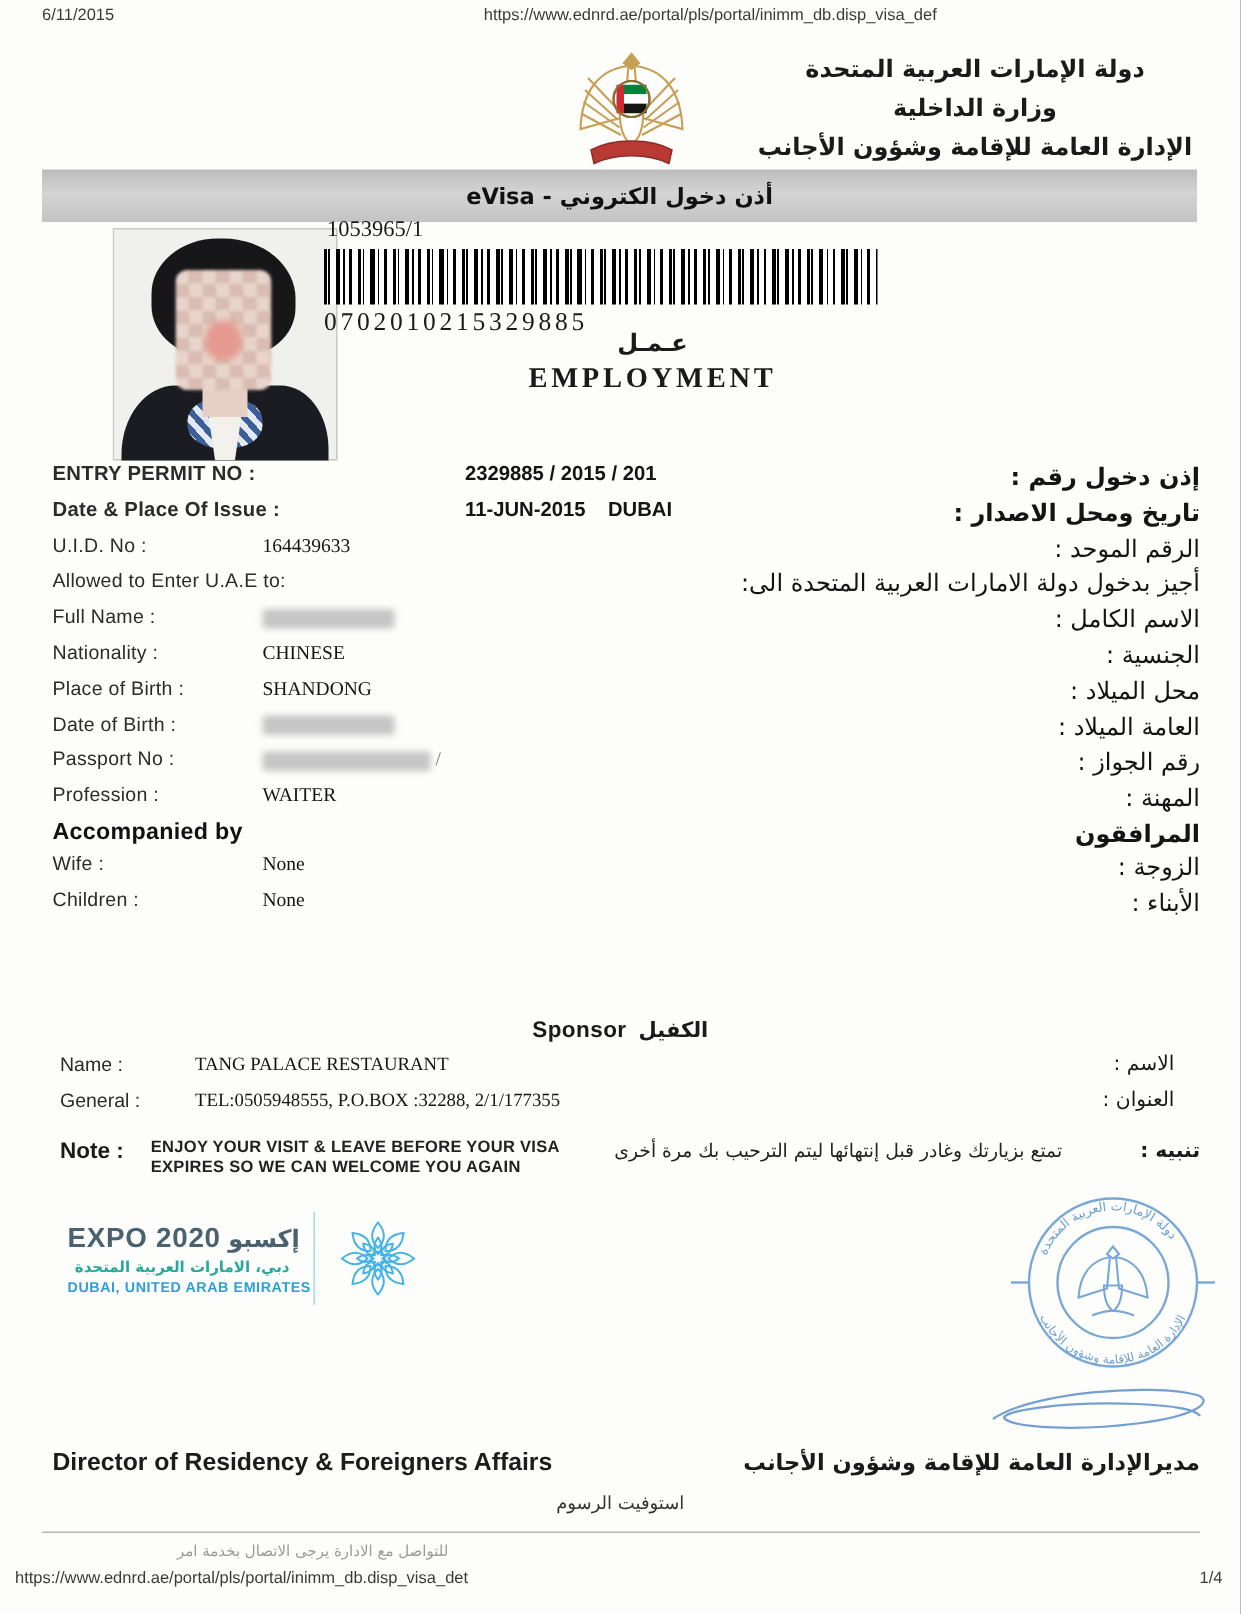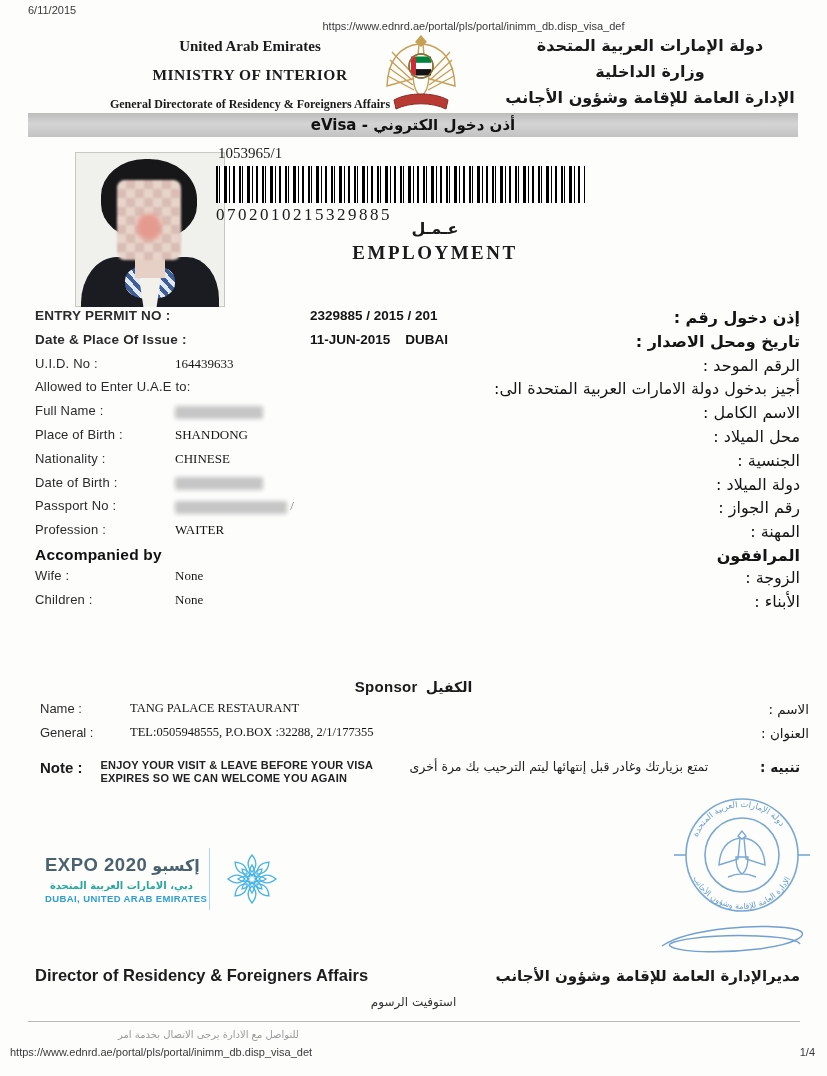--- a/index.html
+++ b/index.html
@@ -3,33 +3,33 @@
 <meta charset="utf-8">
 <style>
   html,body{margin:0;padding:0;background:#888;}
   .page{position:relative;width:827px;height:1076px;background:#fdfdfc;margin:0 auto;
         font-family:"Liberation Sans",sans-serif;color:#1a1a1a;overflow:hidden;}
   .abs{position:absolute;}
   .ar{font-family:"DejaVu Sans",sans-serif;direction:rtl;}
 
   
   .meta-date{left:28px;top:4px;font-size:11px;color:#3a3a3a;}
-  .meta-url{left:120px;right:0;top:20px;text-align:center;font-size:11px;color:#3a3a3a;}
+  .meta-url{left:120px;right:0;top:4px;text-align:center;font-size:11px;color:#3a3a3a;}
 
   
   .hdr-en{left:55px;top:38px;width:390px;text-align:center;}
   .hdr-en .l1{font-size:15px;font-weight:bold;font-family:"Liberation Serif",serif;}
   .hdr-en .l2{font-size:15.5px;font-weight:bold;font-family:"Liberation Serif",serif;margin-top:11px;letter-spacing:.5px;}
   .hdr-en .l3{font-size:12px;font-weight:bold;font-family:"Liberation Serif",serif;margin-top:13px;}
   .hdr-ar{left:500px;top:36px;width:300px;text-align:center;}
   .hdr-ar div{font-size:16px;font-weight:bold;margin-bottom:7px;}
   .emblem{left:380px;top:30px;}
 
   
-  .banner{left:28px;top:113px;width:770px;height:24px;
+  .banner{left:28px;top:113px;width:770px;height:35px;
           background:linear-gradient(180deg,#bcbcbc,#d4d4d4 45%,#c3c3c3);
           display:flex;align-items:center;justify-content:center;}
   .banner .txt{font-size:15px;font-weight:bold;color:#111;}
 
   
   .photo{left:75px;top:152px;width:150px;height:155px;background:#f0f1ec;
          box-shadow:inset 0 0 0 1px #c9c9c3;}
   .photo .hair{position:absolute;top:7px;left:26px;width:96px;height:80px;background:#17171a;
                border-radius:46% 50% 42% 44%;}
   .photo .neck{position:absolute;top:96px;left:60px;width:30px;height:30px;background:#e6cfc4;}
@@ -69,35 +69,35 @@
   .d-row.section .d-label{font-weight:bold;font-size:15.5px;width:auto;color:#111;}
   .d-row.section .d-ar{font-weight:bold;}
   .blur{display:inline-block;background:#c5c5c5;filter:blur(2.2px);border-radius:2px;height:13px;vertical-align:middle;}
   .w88{width:88px;} .w112{width:112px;}
   .rsuffix{font-family:"Liberation Serif",serif;color:#777;}
 
   
   .sponsor-head{left:0;right:0;top:678px;text-align:center;}
   .sponsor-head .en{font-size:15px;font-weight:bold;letter-spacing:.3px;}
   .sponsor-head .arl{font-size:14px;font-weight:bold;margin-left:8px;}
-  .sp-row{left:40px;right:18px;display:flex;align-items:flex-start;}
+  .sp-row{left:40px;right:44px;display:flex;align-items:center;}
   .sp-name{top:701px;} .sp-addr{top:725px;}
   .sp-label{flex:none;width:90px;font-size:13px;color:#2b2b2b;}
   .sp-value{font-family:"Liberation Serif",serif;font-size:12.5px;color:#141414;}
   .sp-ar{margin-left:auto;font-family:"DejaVu Sans",sans-serif;direction:rtl;font-size:13.5px;}
 
   
   .note{left:40px;right:27px;top:759px;display:flex;align-items:flex-start;}
   .note-label{font-size:15px;font-weight:bold;flex:none;}
   .note-en{margin-left:18px;width:280px;font-size:11px;font-weight:bold;line-height:13px;letter-spacing:.2px;color:#222;}
   .note-ar-txt{margin-left:auto;font-family:"DejaVu Sans",sans-serif;direction:rtl;font-size:12.5px;color:#222;}
   .note-ar-label{margin-left:52px;font-family:"DejaVu Sans",sans-serif;direction:rtl;font-size:13.5px;font-weight:bold;flex:none;}
 
   
-  .expo{left:45px;top:848px;display:flex;align-items:center;}
+  .expo{left:45px;top:808px;display:flex;align-items:center;}
   .expo-text{width:148px;text-align:right;}
   .expo-title{font-size:18.5px;font-weight:bold;color:#4a6270;letter-spacing:.5px;white-space:nowrap;}
   .expo-title .arl{font-family:"DejaVu Sans",sans-serif;font-size:16px;margin-left:5px;}
   .expo-sub-ar{font-family:"DejaVu Sans",sans-serif;direction:rtl;font-size:10px;font-weight:bold;color:#27a89c;margin-top:4px;}
   .expo-sub-en{font-size:9.5px;font-weight:bold;color:#2d9fd6;letter-spacing:.4px;margin-top:2px;white-space:nowrap;}
   .expo-sep{width:1px;height:62px;background:#a8d8ef;margin:0 14px 0 16px;}
 
   
   .stamp{left:672px;top:793px;}
   .signature{left:648px;top:916px;}
@@ -113,25 +113,20 @@
   .footer .pg{margin-left:auto;}
 </style>
 </head>
 <body>
 
 <div class="page">
 
   <div class="abs meta-date">6/11/2015</div>
   <div class="abs meta-url">https://www.ednrd.ae/portal/pls/portal/inimm_db.disp_visa_def</div>
 
-  <div class="abs hdr-en">
-    <div class="l1">United Arab Emirates</div>
-    <div class="l2">MINISTRY OF INTERIOR</div>
-    <div class="l3">General Directorate of Residency &amp; Foreigners Affairs</div>
-  </div>
 
   <div class="abs emblem">
     <svg width="82" height="86" viewBox="0 0 82 86">
       <g fill="none" stroke="#c79f55" stroke-width="1.4">
         <path d="M41 6 L36 12 L41 16 L46 12 Z" fill="#c79f55"></path>
         <path d="M39 14 C20 16 8 30 7 56 L36 48 Z"></path>
         <path d="M43 14 C62 16 74 30 75 56 L46 48 Z"></path>
         <path d="M12 22 L33 44 M10 30 L32 50 M9 38 L33 55 M8 46 L34 60 M70 22 L49 44 M72 30 L50 50 M73 38 L49 55 M74 46 L48 60"></path>
         <path d="M33 42 C33 58 37 64 41 66 C45 64 49 58 49 42 Z" fill="#fff"></path>
       </g>
@@ -192,33 +187,33 @@
       <span class="d-label">Allowed to Enter U.A.E to:</span>
       <span class="d-value"></span>
       <span class="d-ar">أجيز بدخول دولة الامارات العربية المتحدة الى:</span>
     </div>
     <div class="d-row">
       <span class="d-label">Full Name :</span>
       <span class="d-value"><span class="blur w88"></span></span>
       <span class="d-ar">الاسم الكامل :</span>
     </div>
     <div class="d-row">
+      <span class="d-label">Nationality :</span>
+      <span class="d-value">CHINESE</span>
+      <span class="d-ar">الجنسية :</span>
+    </div>
+    <div class="d-row">
       <span class="d-label">Place of Birth :</span>
       <span class="d-value">SHANDONG</span>
       <span class="d-ar">محل الميلاد :</span>
     </div>
     <div class="d-row">
-      <span class="d-label">Nationality :</span>
-      <span class="d-value">CHINESE</span>
-      <span class="d-ar">الجنسية :</span>
-    </div>
-    <div class="d-row">
       <span class="d-label">Date of Birth :</span>
       <span class="d-value"><span class="blur w88"></span></span>
-      <span class="d-ar">دولة الميلاد :</span>
+      <span class="d-ar">العامة الميلاد :</span>
     </div>
     <div class="d-row">
       <span class="d-label">Passport No :</span>
       <span class="d-value"><span class="blur w112"></span> <span class="rsuffix">/</span></span>
       <span class="d-ar">رقم الجواز :</span>
     </div>
     <div class="d-row">
       <span class="d-label">Profession :</span>
       <span class="d-value">WAITER</span>
       <span class="d-ar">المهنة :</span>

